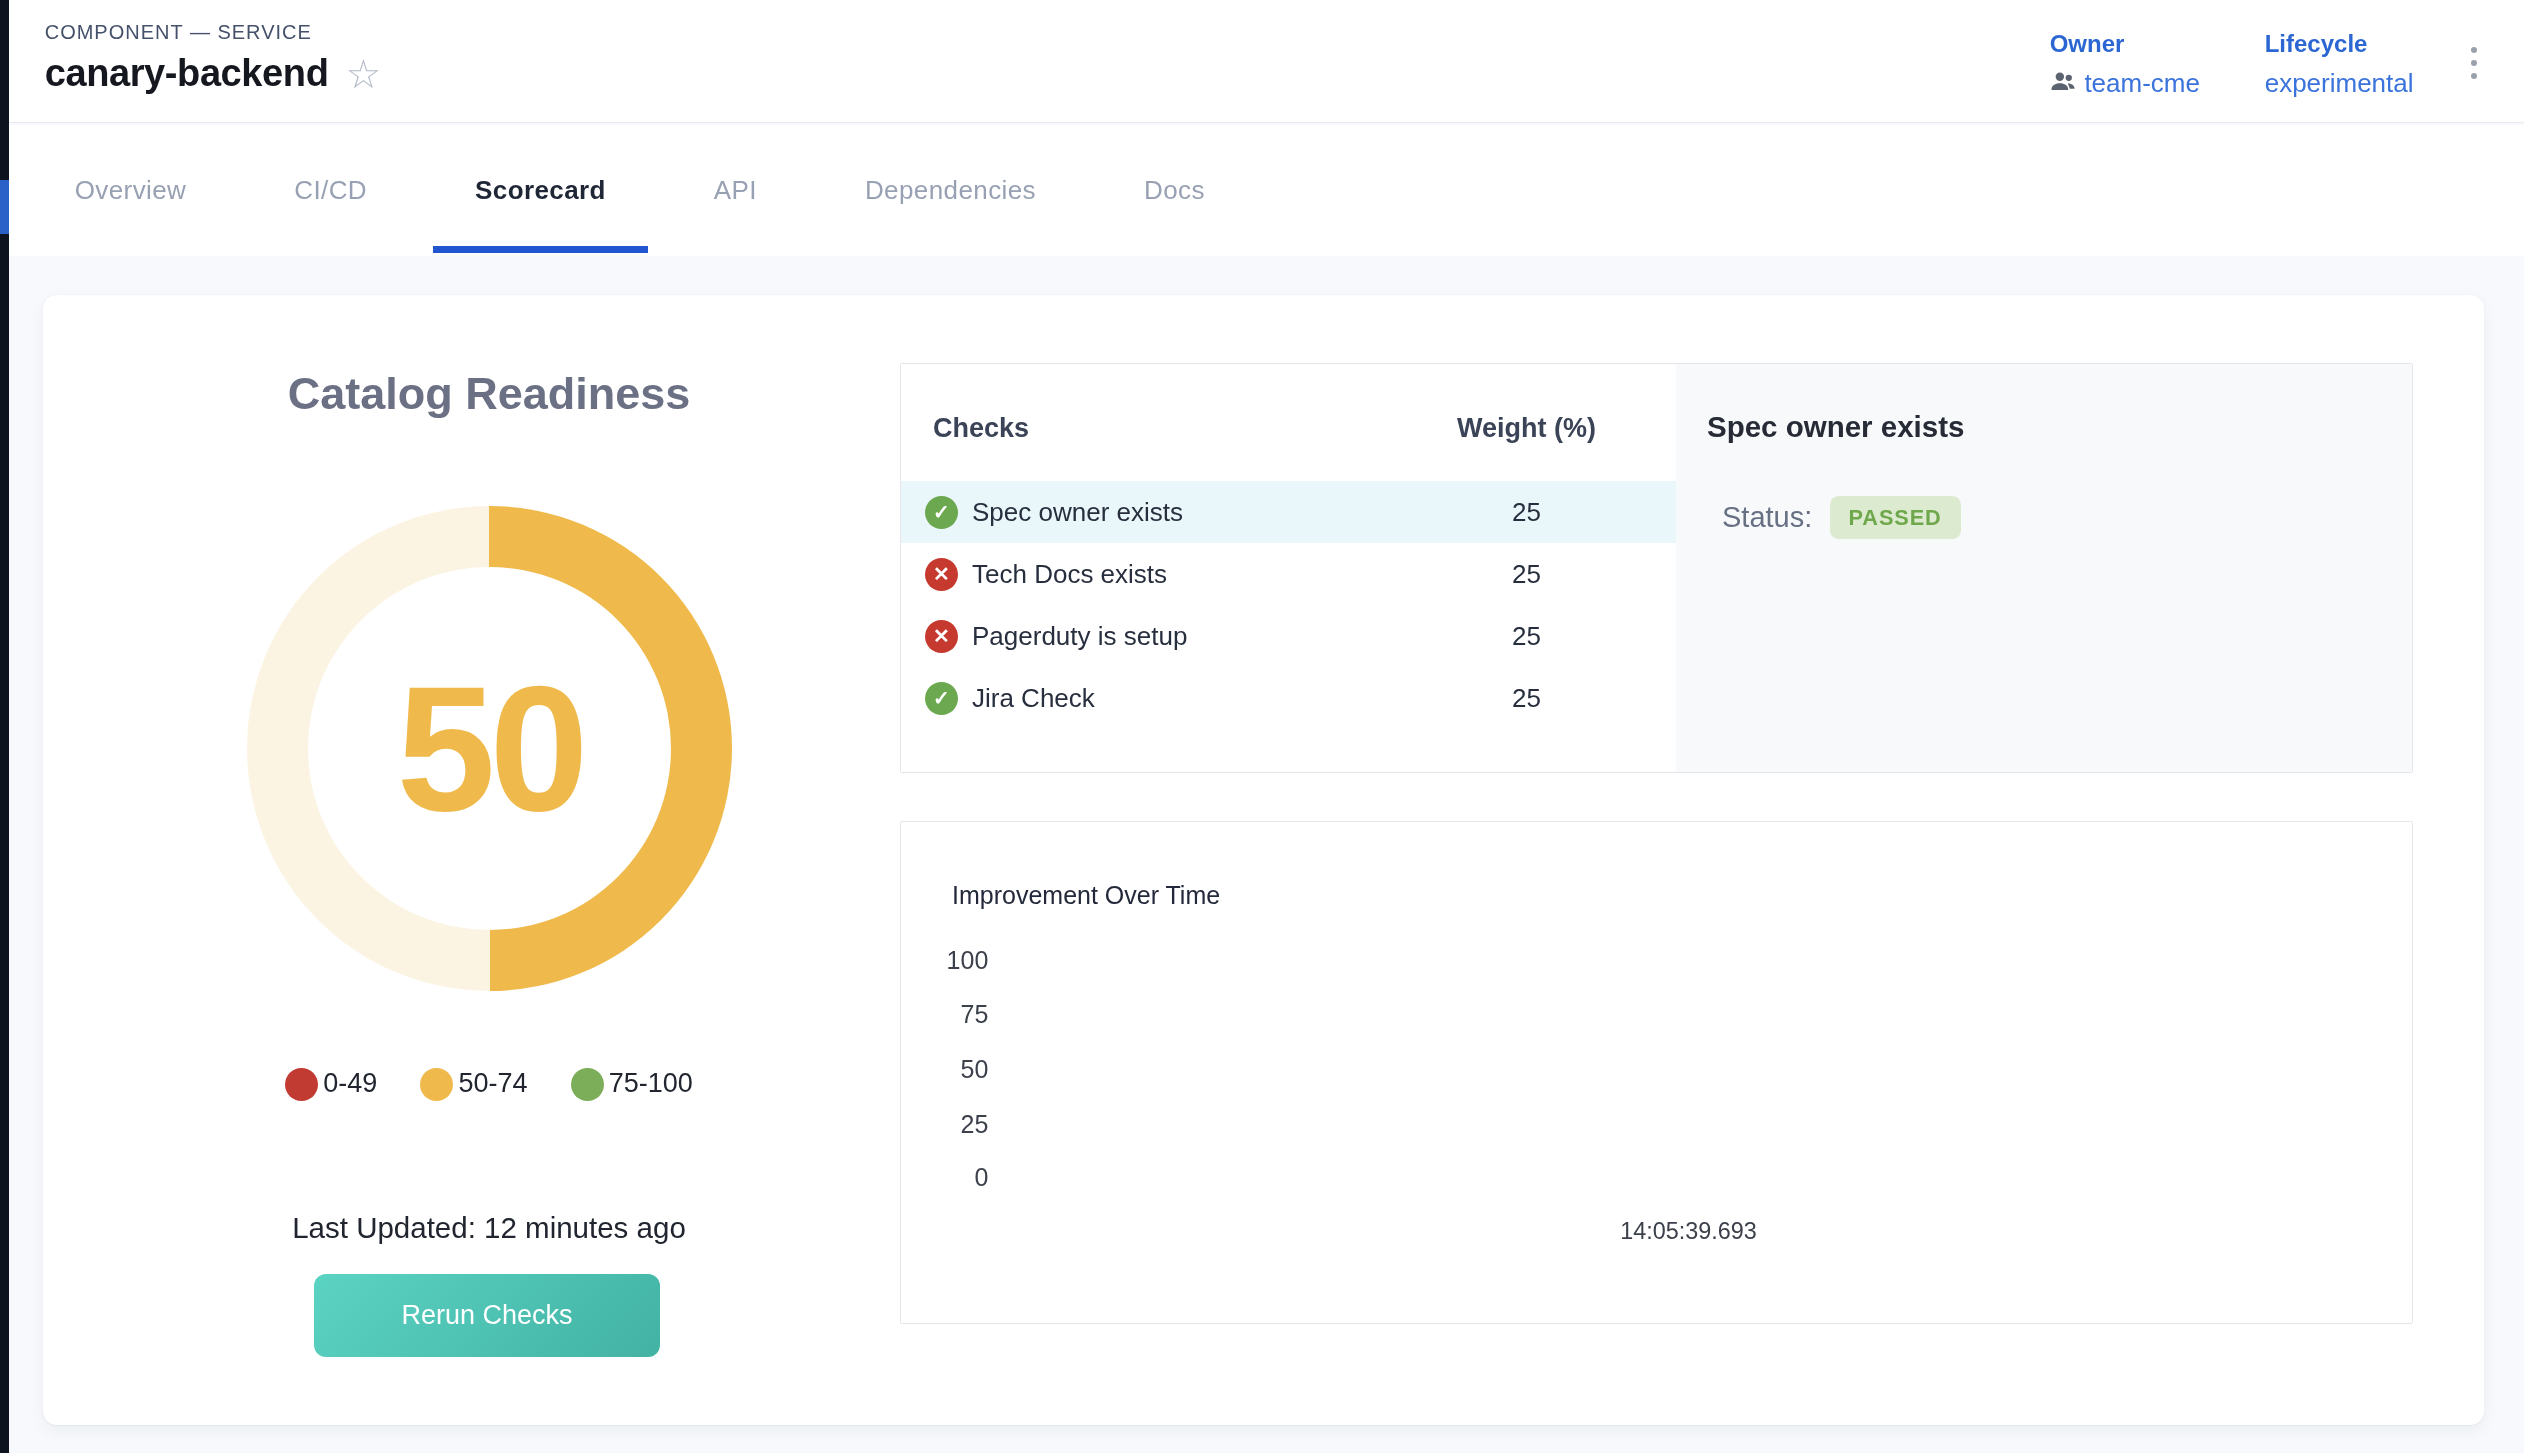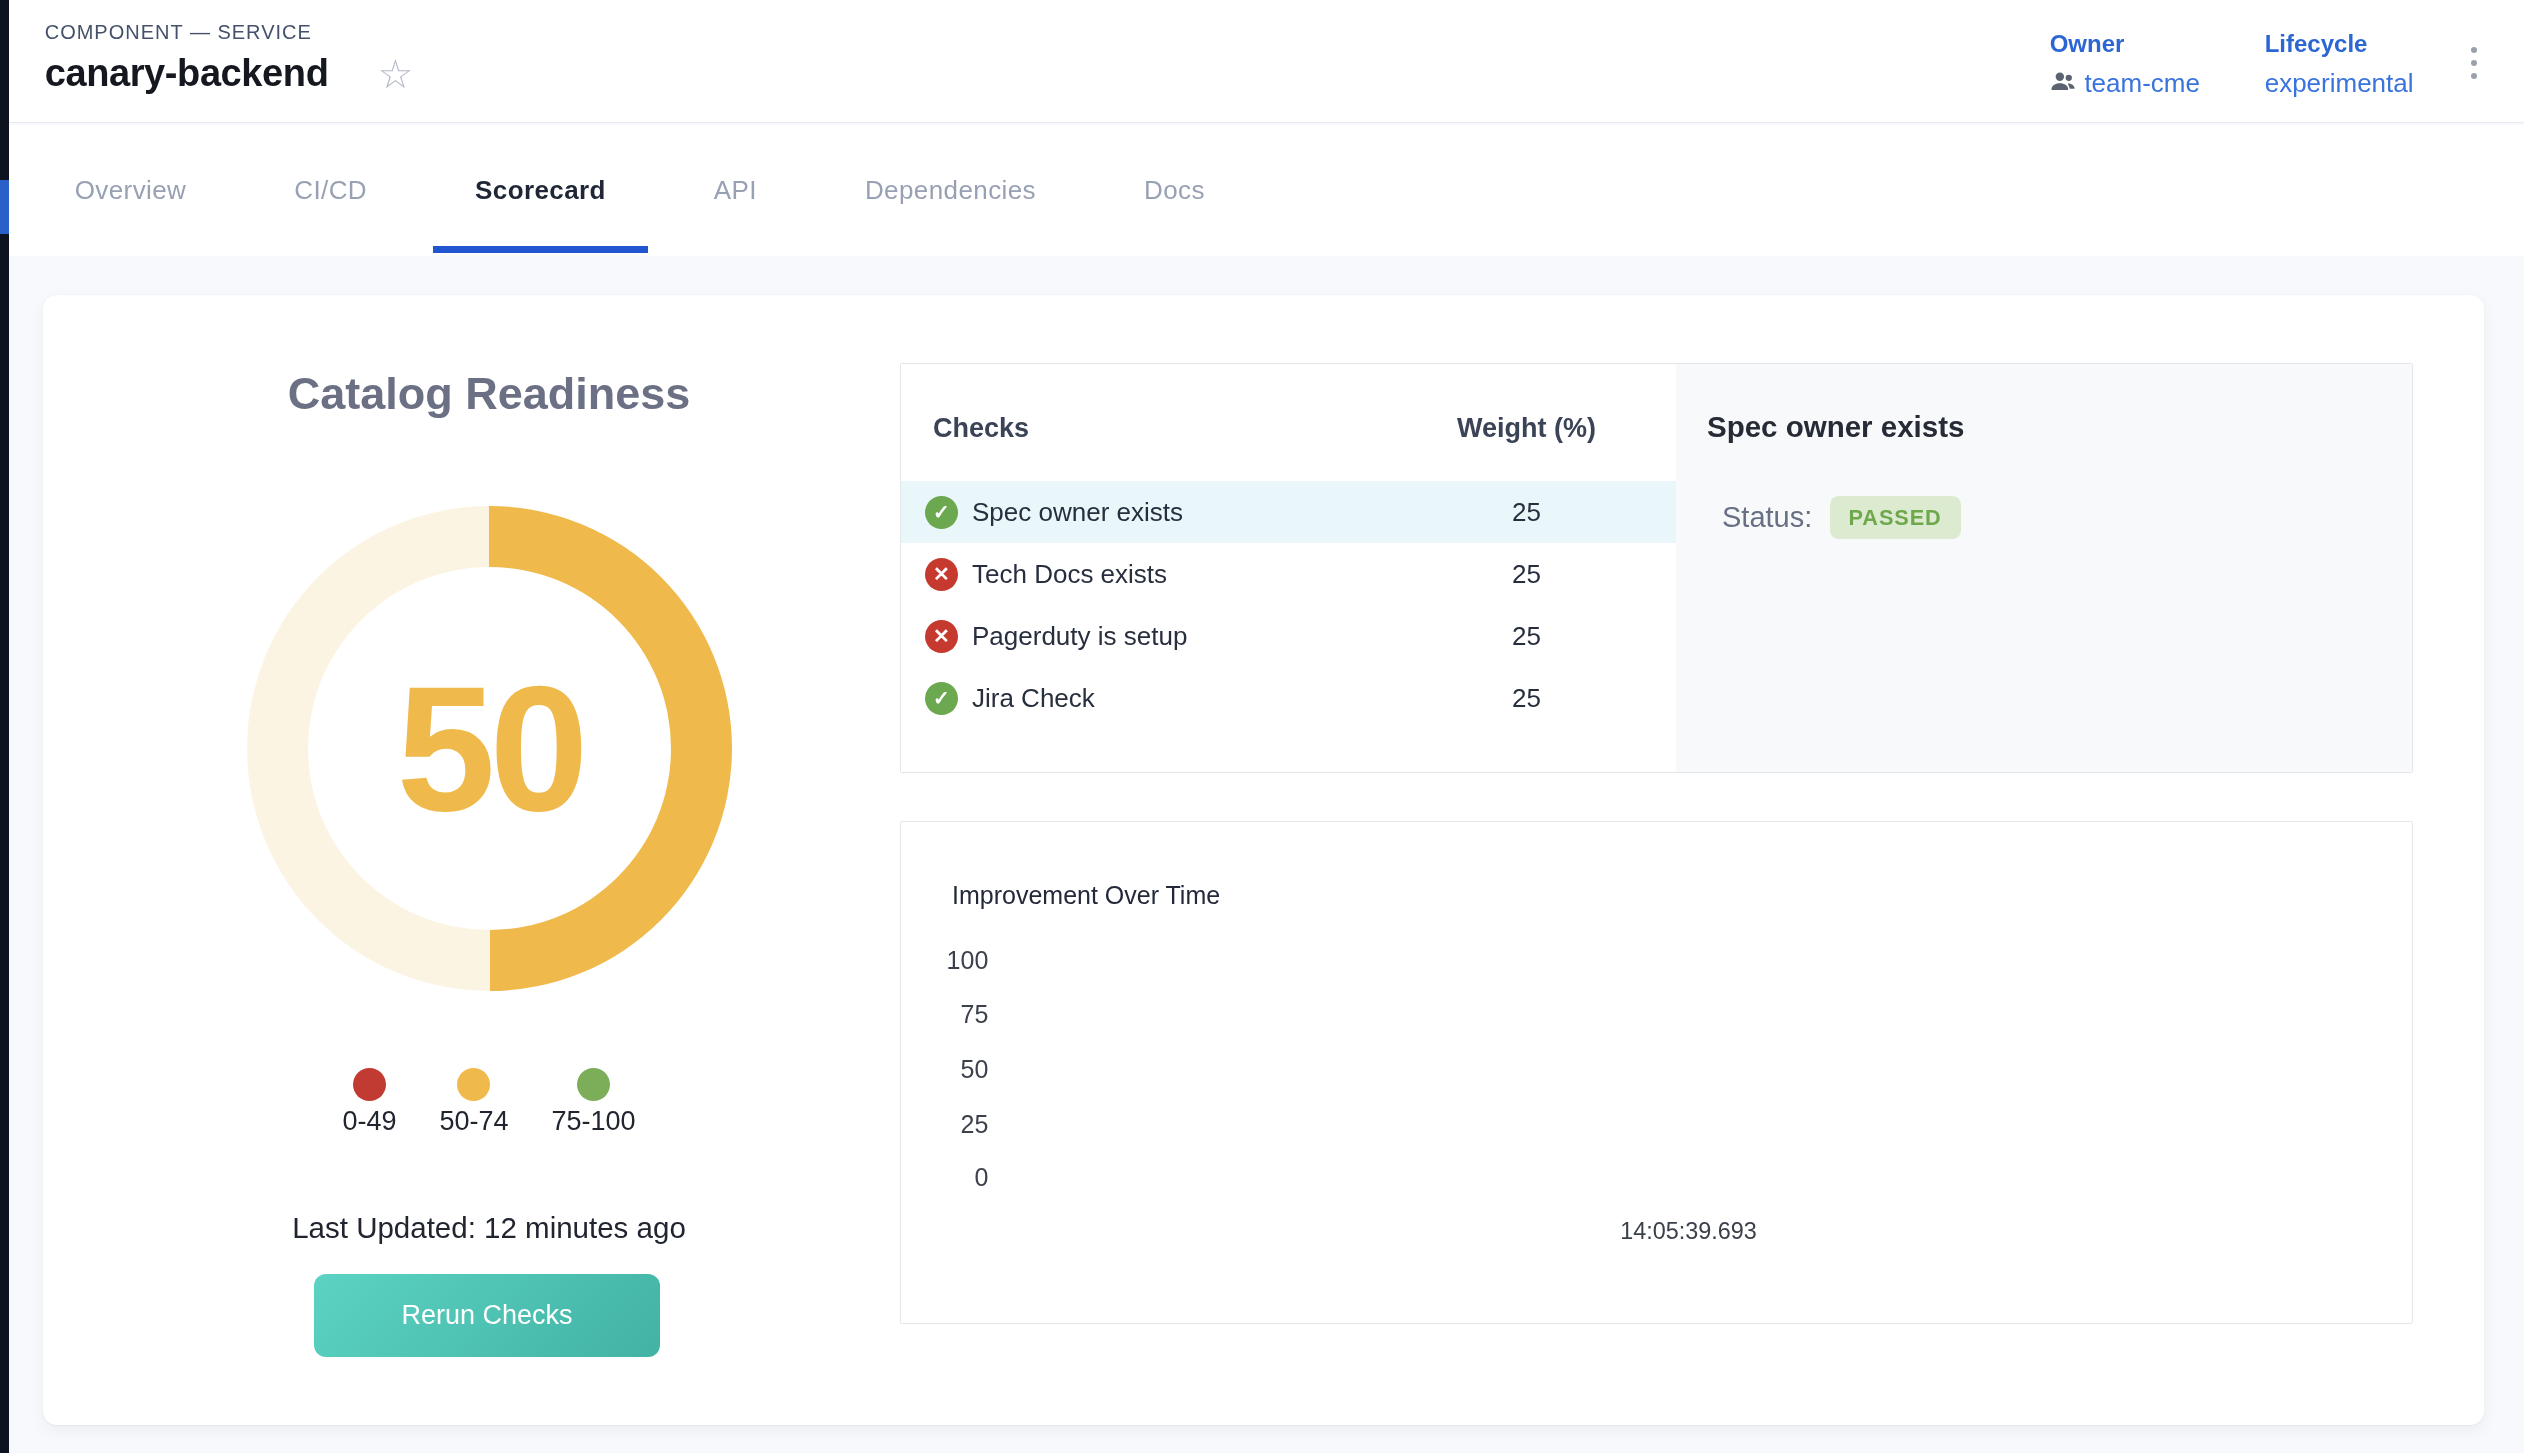--- a/index.html
+++ b/index.html
@@ -9,21 +9,21 @@
     background:#f7f9fc;
     font-family:"Liberation Sans", sans-serif;
     color:#20252f;
   }
   
   .rail { position:absolute; left:0; top:0; width:8.7px; height:1454px; background:#0d1420; }
   .rail-active { position:absolute; left:0; top:180px; width:8.7px; height:54px; background:#2a61c9; }
   
   .header { position:absolute; left:8.7px; top:0; right:0; height:123px; background:#fff; border-bottom:1.7px solid #e7e9ee; }
   .breadcrumb { position:absolute; left:36px; top:21px; font-size:20px; letter-spacing:1px; color:#45516a; font-weight:500; }
-  .title-row { position:absolute; left:36px; top:52px; display:flex; align-items:center; gap:49px; }
+  .title-row { position:absolute; left:36px; top:52px; display:flex; align-items:center; gap:17px; }
   .entity-title { font-size:38px; font-weight:700; color:#15181f; letter-spacing:-0.4px; }
   .star { font-size:40px; color:#b4bac8; line-height:1; cursor:pointer; }
   .meta-block { position:absolute; top:29.5px; }
   .meta-owner { left:2041px; }
   .meta-lifecycle { left:2244px;margin-left:12px; }
   .meta-label { font-size:24px; font-weight:700; color:#2b66d3; }
   .meta-value { margin-top:10.4px; font-size:26px; color:#3a73dc; display:flex; align-items:center; gap:8.7px; }
   .people-icon svg { width:26px; height:21px; fill:#5c6370; }
   .kebab { position:absolute; left:2457px; top:42px; display:flex; flex-direction:column; gap:7px; padding:5.2px; cursor:pointer; }
   .kebab i { width:6px; height:6px; border-radius:50%; background:#99a1ac; }
@@ -35,21 +35,21 @@
   
   .card { position:absolute; left:43px; top:295px; width:2441px; height:1130px; background:#fff; border-radius:14px;
           box-shadow:0 0.9px 1.7px rgba(25,35,60,.05), 0 5.2px 15.6px rgba(25,35,60,.05); }
   
   .cr-title { position:absolute; left:0; top:73px; width:892px; text-align:center; font-size:45px; font-weight:600; color:#6b7084; }
   .gauge { position:absolute; left:204px; top:211px; width:485px; height:485px; border-radius:50%;
            display:flex; align-items:center; justify-content:center; }
   .gauge-hole { position:absolute; inset:61px; background:#fff; border-radius:50%; }
   .gauge-score { position:relative; font-size:178px; font-weight:700; letter-spacing:-6px; color:#efba4b; }
   .legend { position:absolute; left:0; top:773px; width:892px; display:flex; justify-content:center; gap:43px; }
-  .legend-item { display:flex; align-items:center; gap:5.2px;flex-direction:column; }
+  .legend-item { display:flex; align-items:flex-start; gap:5.2px; }
   .legend-dot { width:33px; height:33px; border-radius:50%; }
   .legend-label { font-size:27px; color:#20252f; }
   .last-updated { position:absolute; left:0; top:916px; width:892px; text-align:center; font-size:29.5px; color:#20252f; }
   .rerun-btn { position:absolute; left:271px; top:979px; width:346px; height:83px; border:none; border-radius:12px;
                background:linear-gradient(135deg,#5bd3c3,#42b2a4); color:#fff; font-size:27px; font-weight:500;
                font-family:"Liberation Sans",sans-serif; cursor:pointer; }
   
   .checks-box { position:absolute; left:857px; top:68px; width:1513px; height:410px; background:#fff; border:1.7px solid #e4e6ea; border-radius:1.7px; }
   .detail-panel { position:absolute; left:775px; top:0; right:0; bottom:0; background:#f7f9fb; }
   .checks-title { position:absolute; left:32px; top:49px; font-size:27px; font-weight:600; color:#3b4357; }

